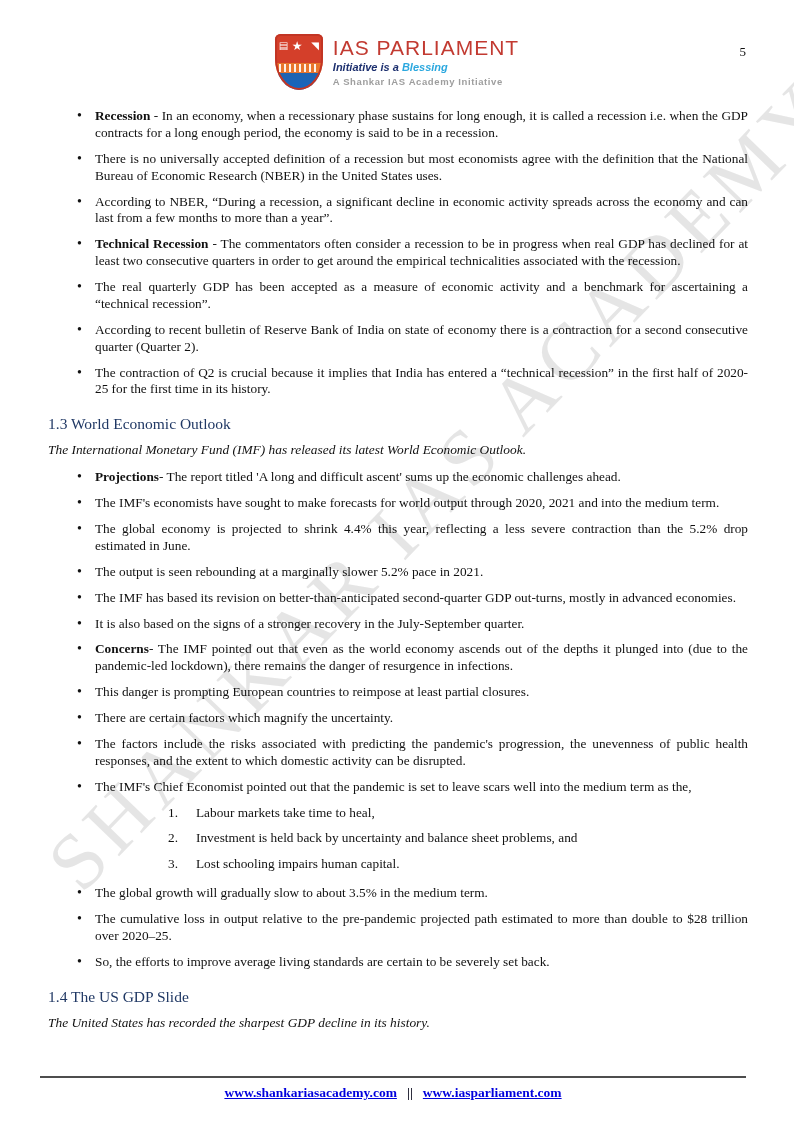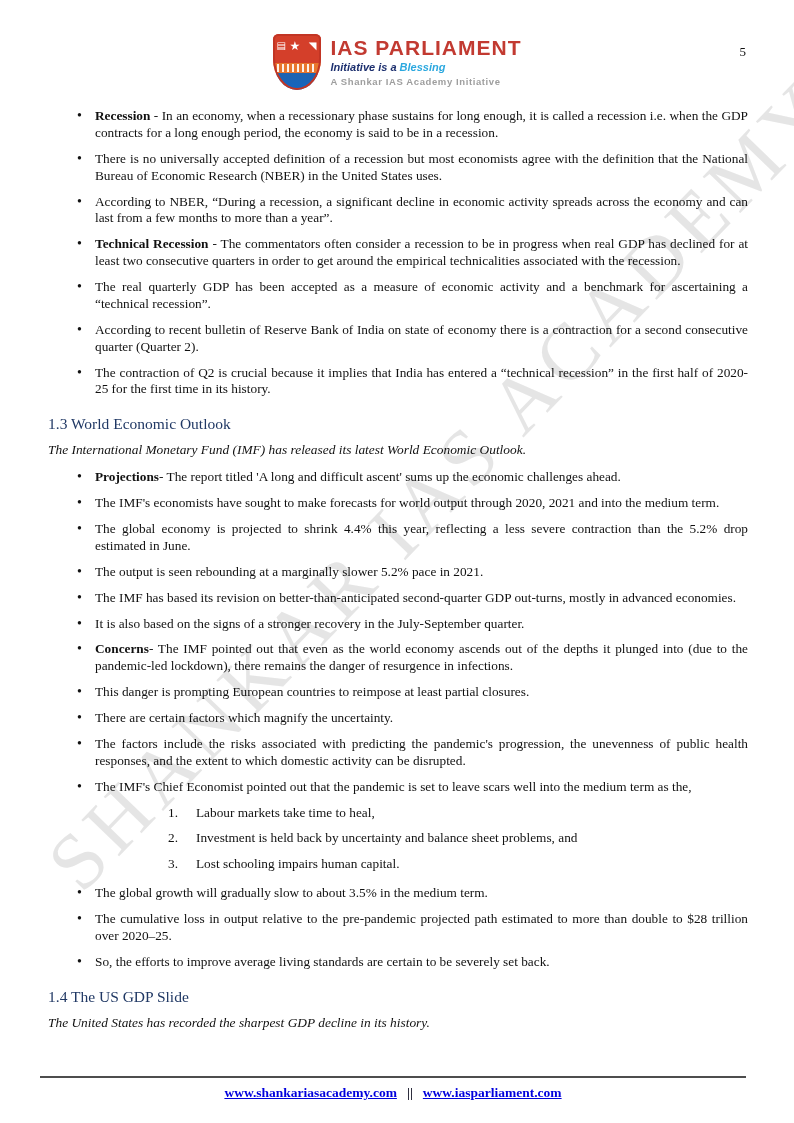--- a/index.html
+++ b/index.html
@@ -53,21 +53,21 @@
     overflow: hidden;
     flex: 0 0 auto;
   }
   .shield .star  { position:absolute; top:6px;  left:17px; color:#ffffff; font-size:12px; line-height:1; }
   .shield .book  { position:absolute; top:7px;  left:4px;  color:#ffffff; font-size:10px; line-height:1; }
   .shield .flame { position:absolute; top:7px;  right:4px; color:#ffffff; font-size:10px; line-height:1; }
   .shield .band  { position:absolute; top:54%;  left:4px;  right:4px; height:8px;
                    background: repeating-linear-gradient(to right, #ffffff 0 2px, transparent 2px 5px); opacity:.9; }
   .logo-text { font-family: "Liberation Sans", sans-serif; }
   .logo-title {
-    font-size: 21px; font-weight: bold; letter-spacing: 1px;
+    font-size: 21px; font-weight: normal; letter-spacing: 1px;
     color: #c23a31; line-height: 1.05;
   }
   .logo-tagline {
     font-size: 11px; font-weight: bold; font-style: italic;
     color: #1c2f6e; margin-top: 2px;
   }
   .logo-tagline .blessing { color: #2ba8df; }
   .logo-subtitle {
     font-size: 9.5px; font-weight: bold; letter-spacing: .6px;
     color: #9e9e9e; margin-top: 3px;

